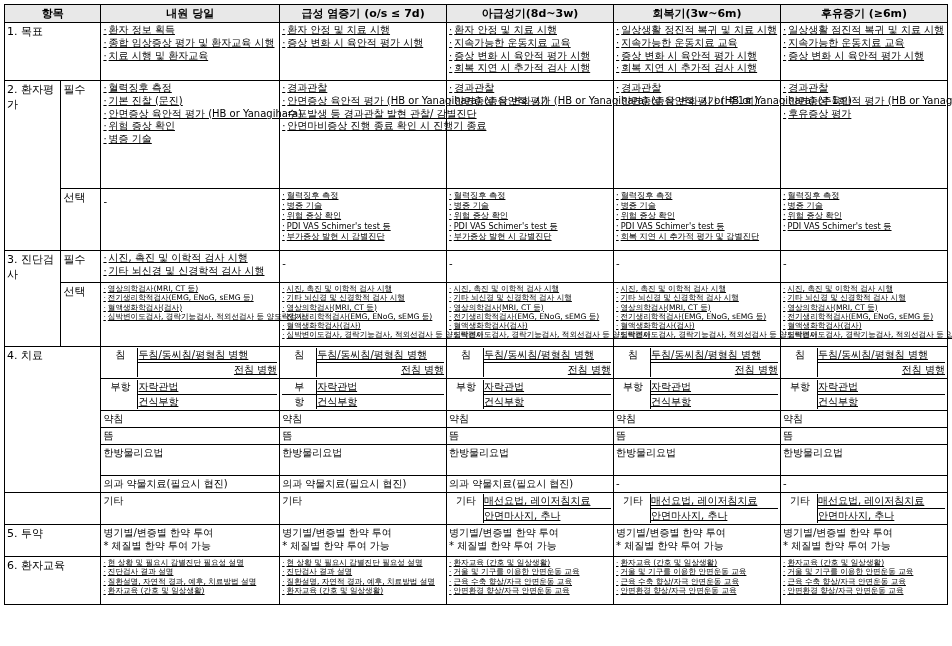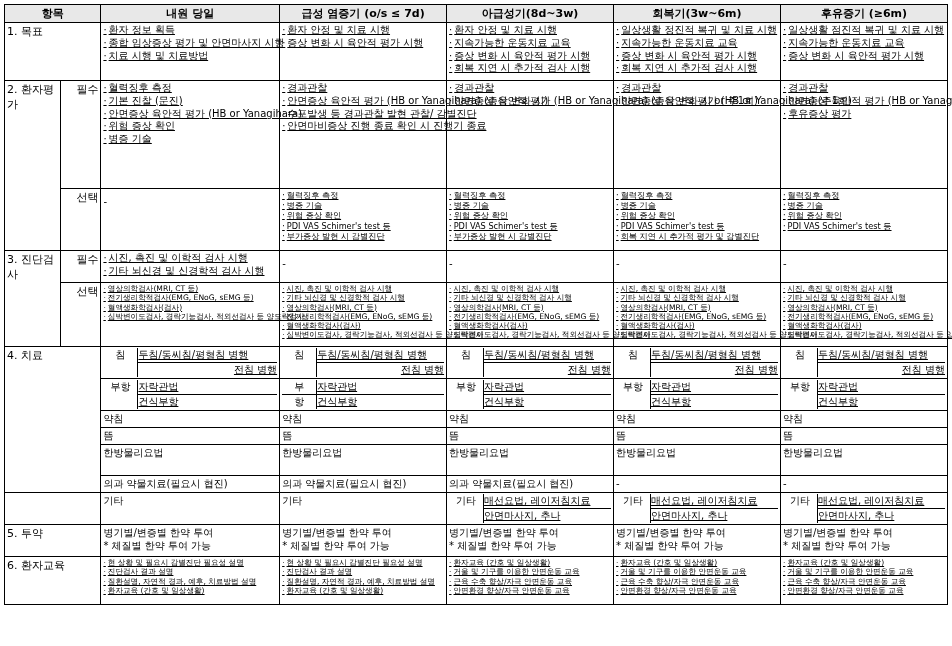--- a/index.html
+++ b/index.html
@@ -2,21 +2,21 @@
 <html><head>
 <meta charset="utf-8">
 <style>
   html,body{margin:0;padding:0;background:#ffffff;}
   body{font-family:"DejaVu Sans","Liberation Sans",sans-serif;color:#000;}
   #sheet{width:952px;height:646px;position:relative;overflow:hidden;}
   table.grid{border-collapse:collapse;table-layout:fixed;width:944px;margin:4px;}
   table.grid td,table.grid th{border:1px solid #000;vertical-align:top;padding:1px 2px;}
   .hdr{background:#e8e8e8;text-align:center;font-weight:bold;font-size:11px;padding:3px 2px;}
   .rowlabel{font-weight:normal;font-size:11px;vertical-align:middle;padding-left:3px;}
-  .sublabel{font-size:11px;text-align:right;vertical-align:middle;font-weight:normal;}
+  .sublabel{font-size:11px;text-align:left;vertical-align:middle;font-weight:normal;}
   ul.bl{list-style:none;margin:0;padding:0;text-decoration:underline;}
   ul.bl li{font-size:10px;line-height:1.28;white-space:nowrap;}
   ul.bl li:before{content:"\00b7";margin-right:2px;}
   ul.bl.tiny li{font-size:8.2px;line-height:1.24;}
   ul.bl.tiny2 li{font-size:7.6px;line-height:1.22;}
   .wrapli li{white-space:normal;}
   .dash{font-size:10px;}
   .plain{font-size:10px;line-height:1.3;}
   
   table.sub{border-collapse:collapse;width:100%;table-layout:fixed;}
@@ -52,22 +52,22 @@
   </tr>
 
   <tr style="height:58px">
     <td class="rowlabel" colspan="2">
       <span>1.</span>
       <span>목표</span>
     </td>
     <td>
       <ul class="bl">
         <li>환자 정보 획득</li>
-        <li>종합 임상증상 평가 및 안면마사지 시행</li>
-        <li>치료 시행 및 치료방법</li>
+        <li>종합 임상증상 평가 및 환자교육 시행</li>
+        <li>치료 시행 및 환자교육</li>
       </ul>
     </td>
     <td>
       <ul class="bl">
         <li>환자 안정 및 치료 시행</li>
         <li>증상 변화 시 육안적 평가 시행</li>
       </ul>
     </td>
     <td>
       <ul class="bl">

